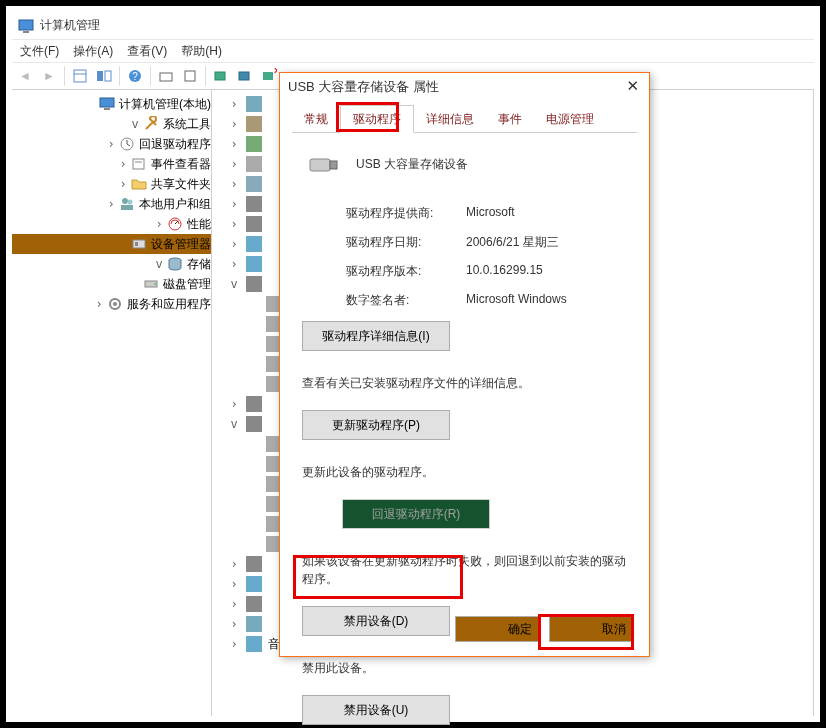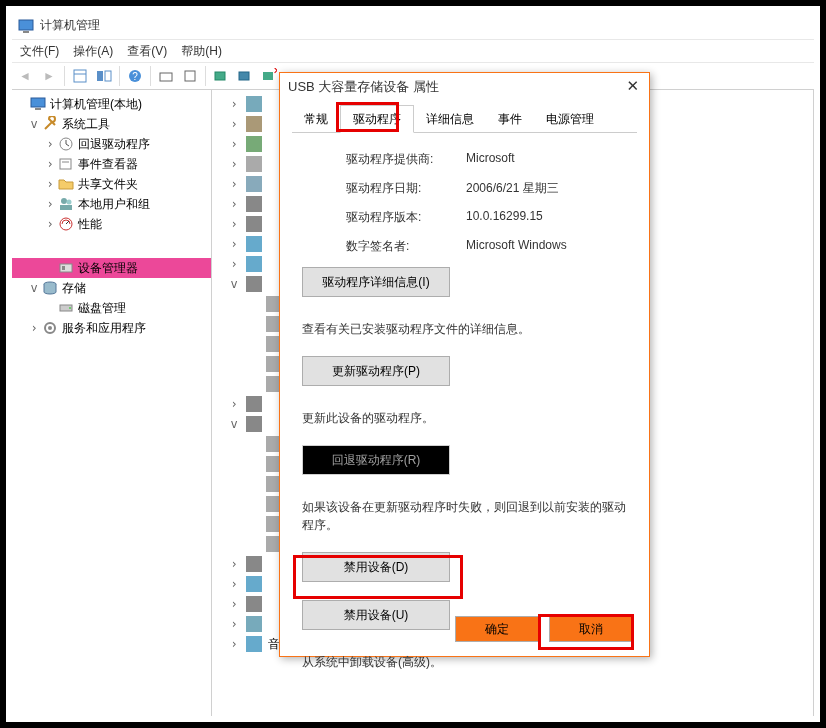--- a/index.html
+++ b/index.html
@@ -12,51 +12,51 @@
 .titlebar .icon { width: 16px; height: 16px; margin-right: 6px; }
 .menubar { height: 22px; display: flex; align-items: center; gap: 14px; padding: 0 8px; font-size: 12px; color: #333; }
 .menubar span { cursor: default; }
 .toolbar { height: 28px; border-top: 1px solid #e8e8e8; border-bottom: 1px solid #d0d0d0; display: flex; align-items: center; gap: 2px; padding: 0 2px; }
 .toolbar .tbtn { width: 22px; height: 22px; display: flex; align-items: center; justify-content: center; color: #555; font-size: 12px; }
 .toolbar .tbtn.disabled { color: #bbb; }
 .toolbar .sep { width: 1px; height: 20px; background: #ddd; margin: 0 2px; }
 
 .content { display: flex; height: calc(100% - 78px); }
 .tree { width: 200px; border-right: 1px solid #d0d0d0; padding: 4px 0; font-size: 12px; overflow: hidden; }
-.tree-row { display: flex; align-items: center; height: 20px; padding-left: 4px; white-space: nowrap; }
+.tree-row { display: flex; align-items: center; height: 20px; padding-left: 4px; white-space: nowrap; justify-content: flex-end; }
 .tree-row .tw { width: 12px; text-align: center; color: #666; font-family: monospace; flex-shrink: 0; }
 .tree-row .ic { width: 16px; height: 16px; margin: 0 4px 0 2px; flex-shrink: 0; }
-.tree-row.selected { background: #ec4899; margin-top: 24px; }
+.tree-row.selected { background: #a16207; }
 .tree-row.d1 { padding-left: 16px; }
 .tree-row.d2 { padding-left: 32px; }
 
 .center { flex: 1; border-right: 1px solid #d0d0d0; position: relative; padding: 4px 6px; font-size: 12px; overflow: hidden; }
 .dev-row { display: flex; align-items: center; height: 20px; gap: 6px; }
 .dev-row .tw { width: 12px; text-align: center; color: #666; font-family: monospace; }
 .dev-row .ic { width: 16px; height: 16px; }
 
 
 .dialog { position: absolute; left: 279px; top: 72px; width: 371px; height: 585px; background: #fff; border: 1px solid #f97316; box-shadow: 2px 2px 8px rgba(0,0,0,0.3); z-index: 10; }
 .dialog .dlg-title { height: 28px; display: flex; align-items: center; padding: 0 8px; font-size: 13px; color: #333; position: relative; }
 .dialog .close-x { position: absolute; right: 10px; top: 4px; font-size: 15px; color: #333; cursor: pointer; }
 .dialog .tabbar { display: flex; align-items: flex-end; margin: 6px 12px 0 12px; border-bottom: 1px solid #ccc; font-size: 12px; height: 26px; }
-.dialog .tab { padding: 5px 12px 4px; color: #000000; cursor: pointer; }
+.dialog .tab { padding: 5px 12px 4px; color: #7f1d1d; cursor: pointer; }
 .dialog .tab.active { border: 1px solid #ccc; border-bottom: 1px solid #fff; background: #fff; margin-bottom: -1px; }
 .dlg-body { padding: 18px 22px 12px 22px; font-size: 12px; color: #333; }
 .dev-header { display: flex; align-items: center; gap: 16px; margin-bottom: 28px; margin-left: 6px; }
 .dev-header .dev-ic { width: 32px; height: 26px; }
 .info-grid { margin-left: 44px; }
 .info-row { display: flex; margin-bottom: 12px; }
 .info-row .lbl { width: 120px; }
 .action-row { display: flex; align-items: flex-start; gap: 18px; margin-bottom: 18px; flex-direction: column; }
 .action-row button { width: 148px; height: 30px; font-size: 12px; background: #e1e1e1; border: 1px solid #adadad; cursor: pointer; }
-.action-row button:disabled { color: #a0a0a0; border-color: #d0d0d0; background: #000000; cursor: default; }
+.action-row button:disabled { color: #a0a0a0; border-color: #d0d0d0; background: #14532d; cursor: default; margin-left: 40px; }
 .action-row .desc { flex: 1; line-height: 1.5; padding-top: 5px; }
 .dlg-footer { position: absolute; bottom: 14px; right: 16px; display: flex; gap: 10px; }
-.dlg-footer button { width: 84px; height: 26px; font-size: 12px; background: #f97316; border: 1px solid #adadad; cursor: pointer; }
+.dlg-footer button { width: 84px; height: 26px; font-size: 12px; background: #a16207; border: 1px solid #adadad; cursor: pointer; text-align: right; }
 
 
 .hl { position: absolute; border: 3px solid #e60000; pointer-events: none; z-index: 20; }
 </style>
 </head>
 <body>
 
 <div class="outer-border">
 <div class="mainwin">
 
@@ -402,20 +402,27 @@
     <span class="close-x">✕</span>
   </div>
   <div class="tabbar">
     <div class="tab">常规</div>
     <div class="tab active">驱动程序</div>
     <div class="tab">详细信息</div>
     <div class="tab">事件</div>
     <div class="tab">电源管理</div>
   </div>
   <div class="dlg-body">
+    <div class="dev-header">
+      <svg class="dev-ic" viewBox="0 0 32 26">
+          <rect x="2" y="8" width="20" height="12" rx="2" fill="#ccc" stroke="#888"></rect>
+          <rect x="22" y="10" width="7" height="8" fill="#999" stroke="#666"></rect>
+        </svg>
+      <span>USB 大容量存储设备</span>
+    </div>
     <div class="info-grid">
       <div class="info-row">
           <span class="lbl">驱动程序提供商:</span>
           <span>Microsoft</span>
         </div>
       <div class="info-row">
           <span class="lbl">驱动程序日期:</span>
           <span>2006/6/21 星期三</span>
         </div>
       <div class="info-row">
@@ -434,20 +441,21 @@
     <div class="action-row">
         <button>更新驱动程序(P)</button>
         <div class="desc">更新此设备的驱动程序。</div>
       </div>
     <div class="action-row">
         <button disabled="">回退驱动程序(R)</button>
         <div class="desc">如果该设备在更新驱动程序时失败，则回退到以前安装的驱动程序。</div>
       </div>
     <div class="action-row">
         <button>禁用设备(D)</button>
+        <div class="desc">禁用此设备。</div>
       </div>
     <div class="action-row">
         <button>禁用设备(U)</button>
         <div class="desc">从系统中卸载设备(高级)。</div>
       </div>
   </div>
   <div class="dlg-footer">
     <button>确定</button>
     <button>取消</button>
   </div>

